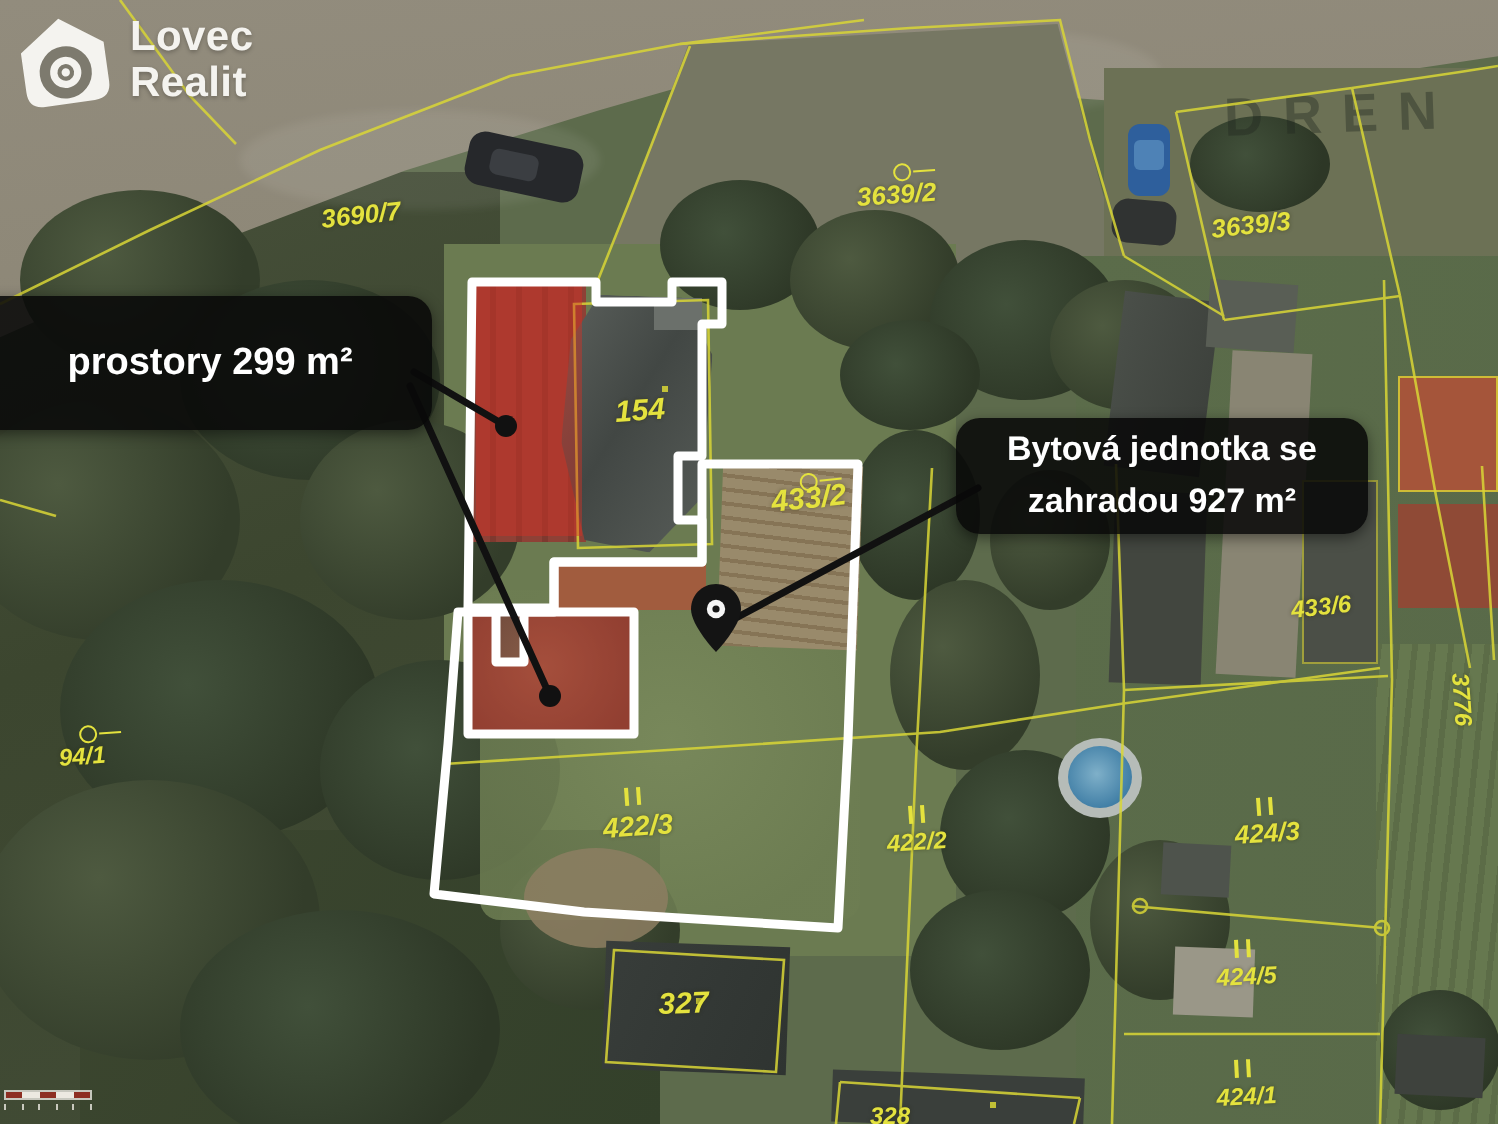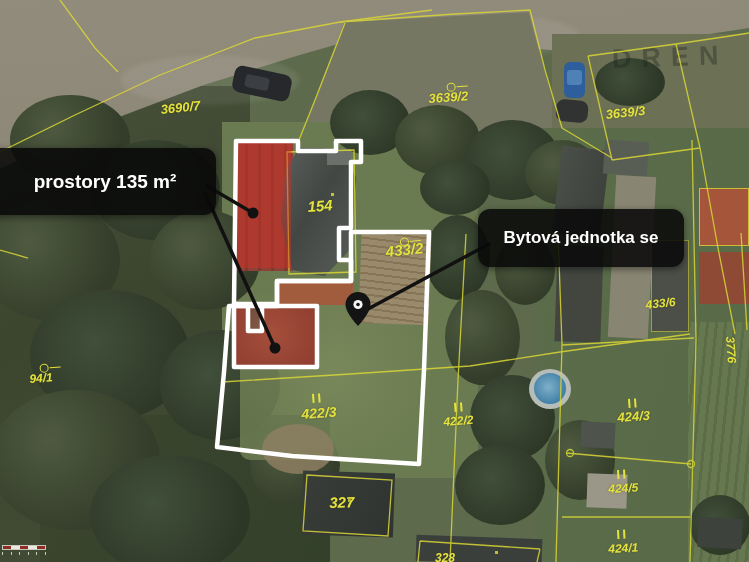--- a/index.html
+++ b/index.html
@@ -239,26 +239,38 @@
       <div class="sym sym-bars" style="left: 617px; top: 530px; transform: rotate(-3deg);">
         <i></i>
         <i></i>
       </div>
       <div class="parcel-label" style="left: 329px; top: 495px; font-size: 15px; transform: rotate(-2deg);">327</div>
       <div class="parcel-label" style="left: 435px; top: 552px; font-size: 12px; transform: rotate(0deg);">328</div>
       <div class="parcel-label" style="left: 736px; top: 336px; font-size: 12px; transform: rotate(86deg);">3776</div>
     </div>
 
   <div class="anno anno-left z5">
-    <div>prostory 135 m²</div>
+    <div>prostory 299 m²</div>
   </div>
   <div class="anno anno-right z5">
     <div>Bytová jednotka se</div>
-  </div>
-
+    <div>zahradou 927 m²</div>
+  </div>
+
+  <div class="abs logo">
+    <svg width="48" height="48" viewBox="0 0 46 46" style="transform:rotate(-8deg);">
+      <path d="M23,3 L43,17 L43,36 Q43,44 35,44 L11,44 Q3,44 3,36 L3,17 Z" fill="#f4f3ef"></path>
+      <circle cx="23" cy="29" r="10" fill="none" stroke="#7d7a6e" stroke-width="5"></circle>
+      <circle cx="23" cy="29" r="3" fill="#f4f3ef" stroke="#7d7a6e" stroke-width="2"></circle>
+    </svg>
+    <div class="logo-text">
+      <div>Lovec</div>
+      <div>Realit</div>
+    </div>
+  </div>
 
   <div class="abs scalebar z6" id="scalebar">
       <span style="background: rgb(141, 46, 34);"></span>
       <span style="background: rgb(236, 233, 225);"></span>
       <span style="background: rgb(141, 46, 34);"></span>
       <span style="background: rgb(236, 233, 225);"></span>
       <span style="background: rgb(141, 46, 34);"></span>
     </div>
   <div class="abs scale-ticks z6">
     <i></i>

